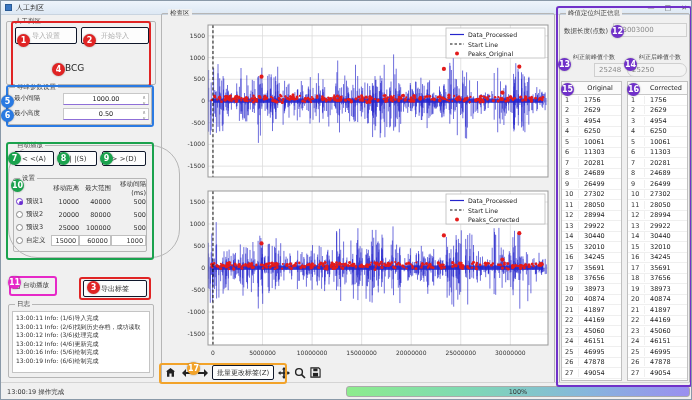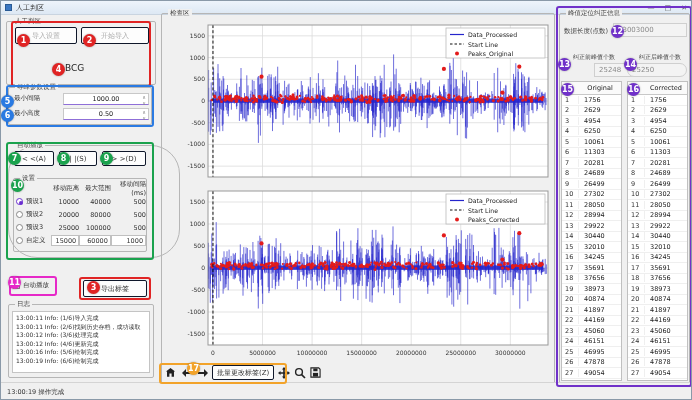--- a/index.html
+++ b/index.html
@@ -1140,20 +1140,23 @@
         <div class="td1">47878</div>
       </div>
       <div class="tr">
         <div class="td0">27</div>
         <div class="td1">49054</div>
       </div>
     </div>
 
   <div class="statusbar">
     <span style="position:absolute;left:6px;top:5px;">13:00:19 操作完成</span>
+    <div class="progress">
+      <span>100%</span>
+    </div>
   </div>
 
   <div id="anno-layer">
       <div class="abox" style="left: 10px; top: 20px; width: 140px; height: 66px; border: 2px solid rgb(224, 36, 36);"></div>
       <div class="abox" style="left: 5px; top: 84px; width: 148px; height: 42px; border: 2px solid rgb(42, 122, 226);"></div>
       <div class="abox" style="left: 5px; top: 141px; width: 148px; height: 118px; border: 2px solid rgb(26, 162, 77);"></div>
       <div class="abox" style="left: 8px; top: 275px; width: 48px; height: 20px; border: 2px solid rgb(230, 41, 200);"></div>
       <div class="abox" style="left: 78px; top: 276px; width: 72px; height: 23px; border: 2px solid rgb(224, 36, 36);"></div>
       <div class="abox" style="left: 555px; top: 5px; width: 136px; height: 381px; border: 2px solid rgb(112, 49, 201);"></div>
       <div class="abox" style="left: 158px; top: 362px; width: 128px; height: 21px; border: 2px solid rgb(242, 163, 42);"></div>

